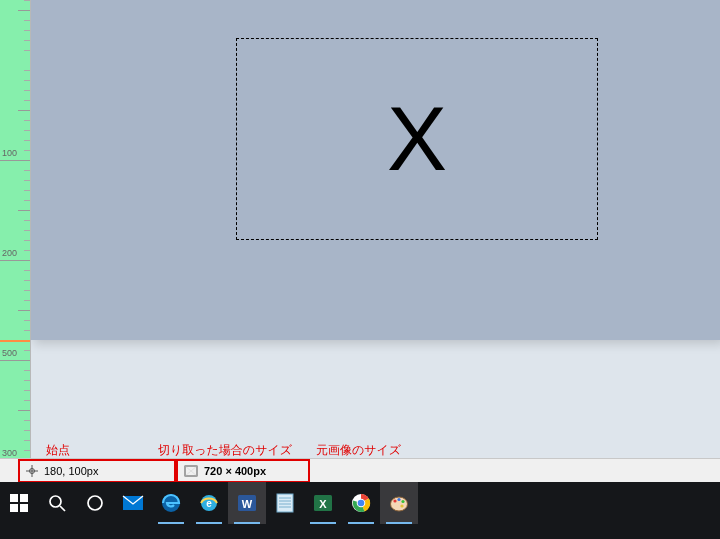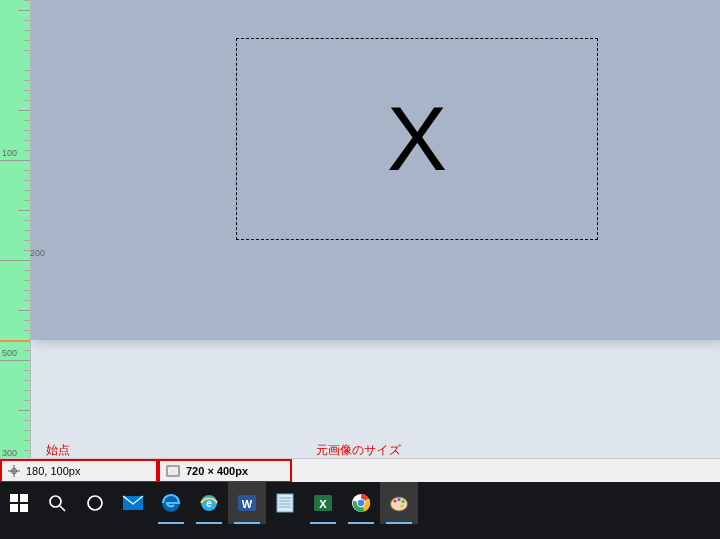--- a/index.html
+++ b/index.html
@@ -125,21 +125,21 @@
     height: 22px;
     margin-top: 1px;
     gap: 6px;
   }
   .status-cell.boxed {
     border: 2px solid #e00000;
     margin-top: 0;
     height: 20px;
   }
   .status-cell .cell-icon svg { display: block; }
-  .sc1 { width: 142px; }
+  .sc1 { width: 142px; margin-left: 18px; }
   .sc2 { width: 140px; }
   .sc3 { width: 118px; font-weight: bold; }
 
   .taskbar {
     position: absolute;
     left: 0;
     top: 482px;
     width: 720px;
     height: 57px;
     background: #15171a;
@@ -172,21 +172,21 @@
 <div class="canvas-area">
   <div class="image-surface">
     <div class="selection-box">
       <span class="big-x">X</span>
     </div>
   </div>
   <div class="ruler-v" id="ruler-v">
       <div class="tick-major" style="top: 160px;"></div>
       <div class="tick-label" style="top: 160px;">100</div>
       <div class="tick-major" style="top: 260px;"></div>
-      <div class="tick-label" style="top: 260px; margin-left: 28px;">200</div>
+      <div class="tick-label" style="top: 260px;">200</div>
       <div class="tick-major" style="top: 360px;"></div>
       <div class="tick-label" style="top: 360px;">500</div>
       <div class="tick-major" style="top: 460px;"></div>
       <div class="tick-label" style="top: 460px;">300</div>
       <div class="tick-minor" style="top: 0px;"></div>
       <div class="tick-mid" style="top: 10px;"></div>
       <div class="tick-minor" style="top: 20px;"></div>
       <div class="tick-minor" style="top: 30px;"></div>
       <div class="tick-minor" style="top: 40px;"></div>
       <div class="tick-minor" style="top: 50px;"></div>
@@ -226,20 +226,21 @@
       <div class="tick-minor" style="top: 430px;"></div>
       <div class="tick-minor" style="top: 440px;"></div>
       <div class="tick-minor" style="top: 450px;"></div>
       <div class="tick-minor" style="top: 470px;"></div>
       <div class="marker" style="top: 340px;"></div>
     </div>
 </div>
 
 <div class="annotations">
   <span style="left:46px">始点</span>
+  <span style="left:158px">切り取った場合のサイズ</span>
   <span style="left:316px">元画像のサイズ</span>
 </div>
 
 <div class="status-bar">
   <div class="status-cell boxed sc1">
     <span class="cell-icon">
       <svg width="12" height="12" viewBox="0 0 12 12">
           <path d="M6 0v12M0 6h12" stroke="#555" stroke-width="1"></path>
           <circle cx="6" cy="6" r="2.5" fill="none" stroke="#555"></circle>
         </svg>

